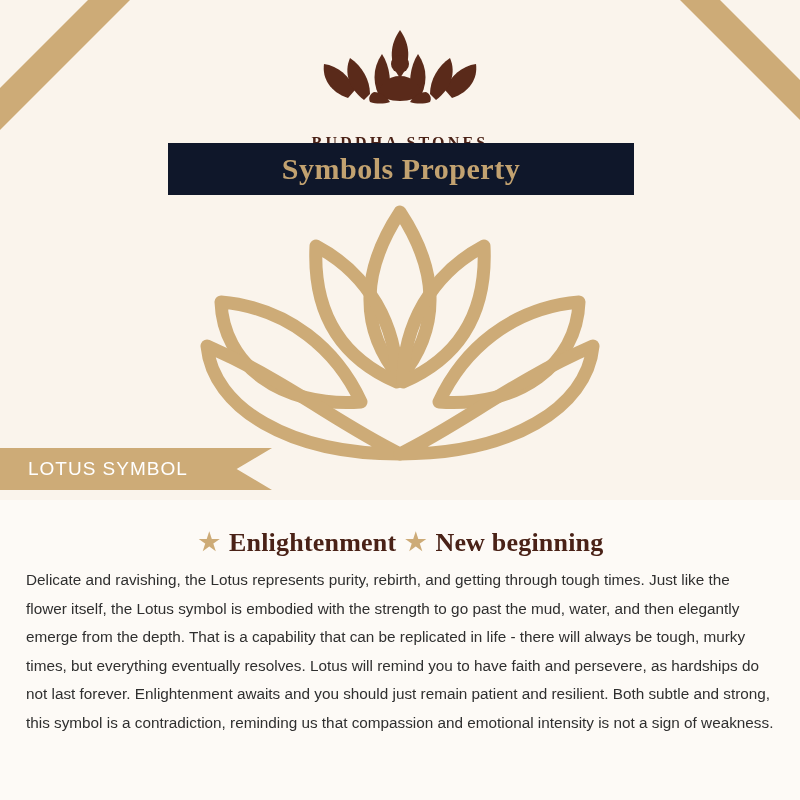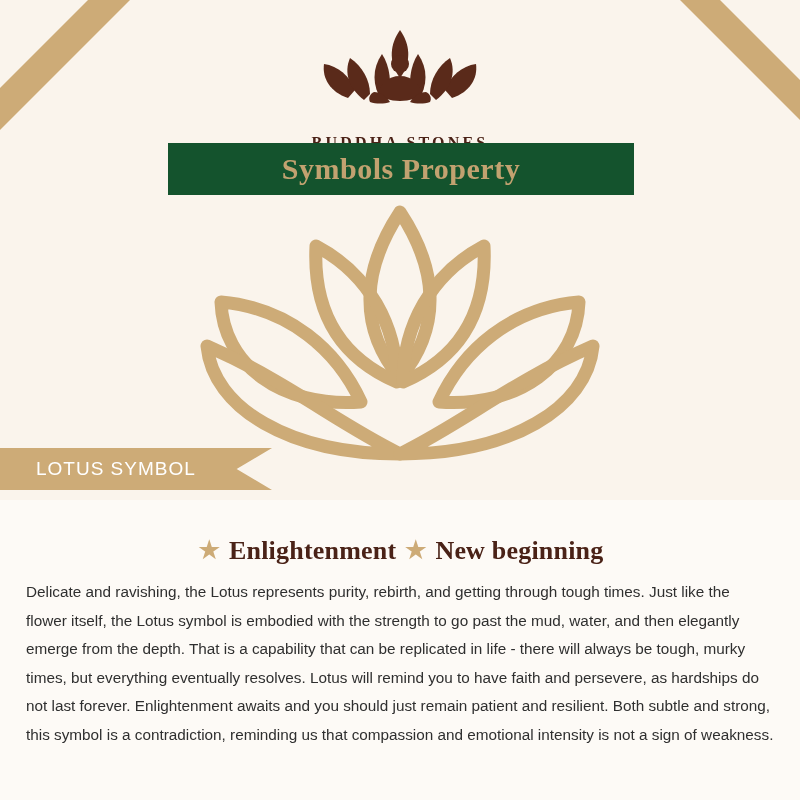--- a/index.html
+++ b/index.html
@@ -97,21 +97,21 @@
     font-family: "Liberation Serif", serif;
   }
 
   
   .title-banner {
     position: absolute;
     top: 143px;
     left: 168px;
     width: 466px;
     height: 52px;
-    background: #14532d;
+    background: #0f172a;
     display: flex;
     align-items: center;
     justify-content: center;
   }
   .title-text {
     font-size: 30px;
     font-weight: bold;
     color: #c2a270;
     font-family: "Liberation Serif", serif;
     letter-spacing: 0.5px;
@@ -129,42 +129,42 @@
   
   .ribbon {
     position: absolute;
     left: 0;
     top: 448px;
     height: 42px;
     width: 272px;
     background: #cdab77;
     display: flex;
     align-items: center;
-    padding-left: 36px;
+    padding-left: 28px;
     box-sizing: border-box;
     clip-path: polygon(0 0, 100% 0, 87% 50%, 100% 100%, 0 100%);
   }
   .ribbon-text {
     color: #ffffff;
     font-size: 19px;
     letter-spacing: 1px;
     font-family: "Liberation Sans", sans-serif;
   }
 
   
   .panel {
     position: absolute;
     left: 0;
     top: 500px;
     width: 800px;
     height: 300px;
     background: #fdfaf6;
   }
   .headline {
-    margin: 12px;
+    margin: 4px;
     padding-top: 24px;
     text-align: center;
     font-family: "Liberation Serif", serif;
     font-size: 26px;
     font-weight: bold;
     color: #4a2217;
     letter-spacing: 0.2px;
   }
   .headline .star {
     color: #cdab77;

